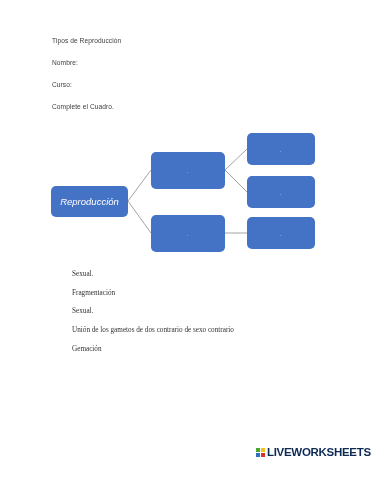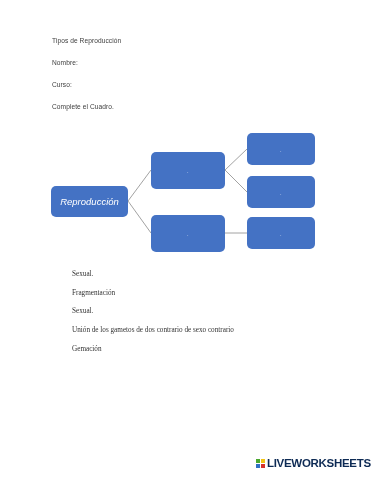--- a/index.html
+++ b/index.html
@@ -123,21 +123,21 @@
     color: #333333;
     margin-bottom: 11.5px;
     white-space: nowrap;
     margin-left: 20px;
   }
 
   
   .watermark {
     position: absolute;
     left: 256px;
-    top: 458px;
+    top: 447px;
     display: flex;
     align-items: center;
     gap: 2px;
   }
   .wm-icon {
     display: grid;
     grid-template-columns: repeat(2, 4px);
     grid-template-rows: repeat(2, 4px);
     gap: 1px;
     flex: 0 0 auto;

